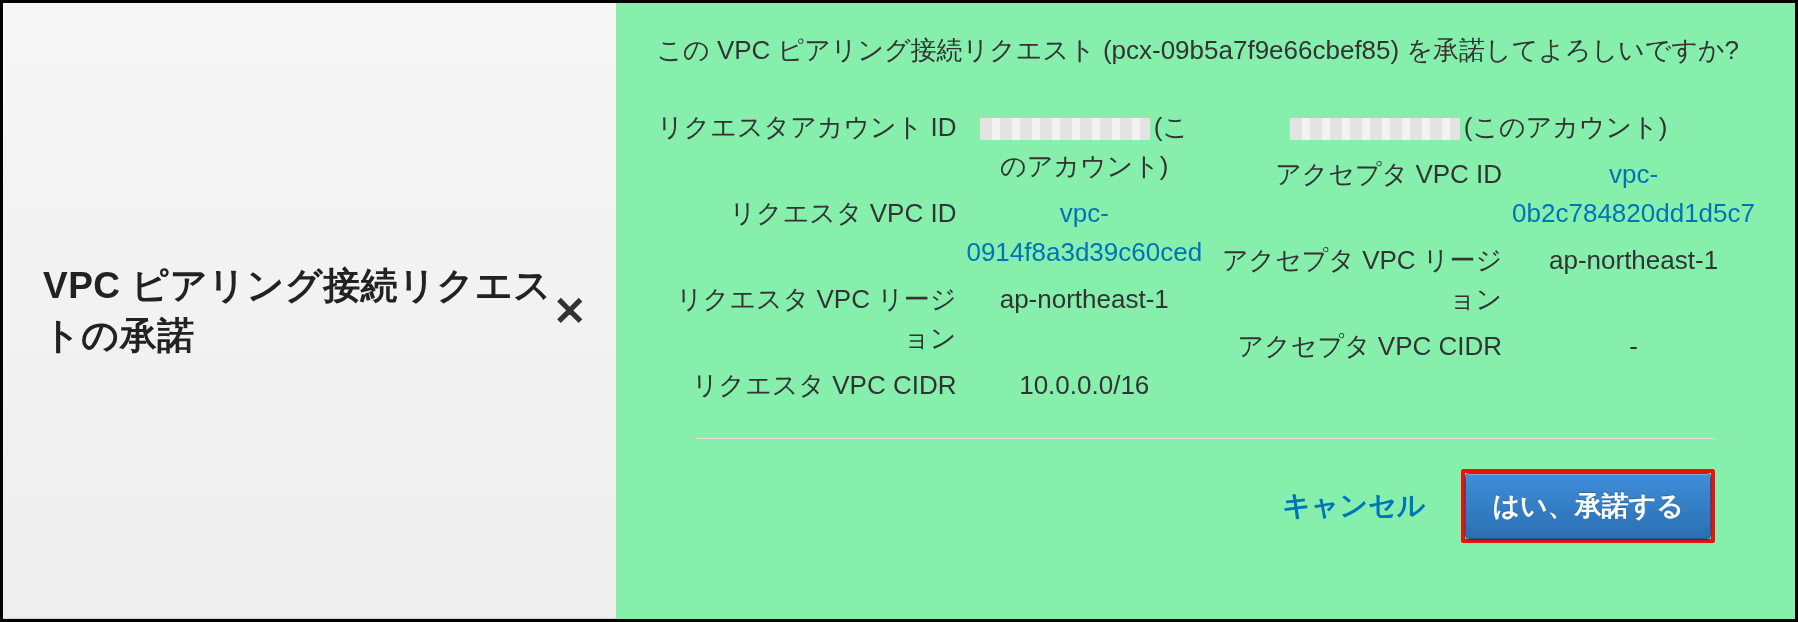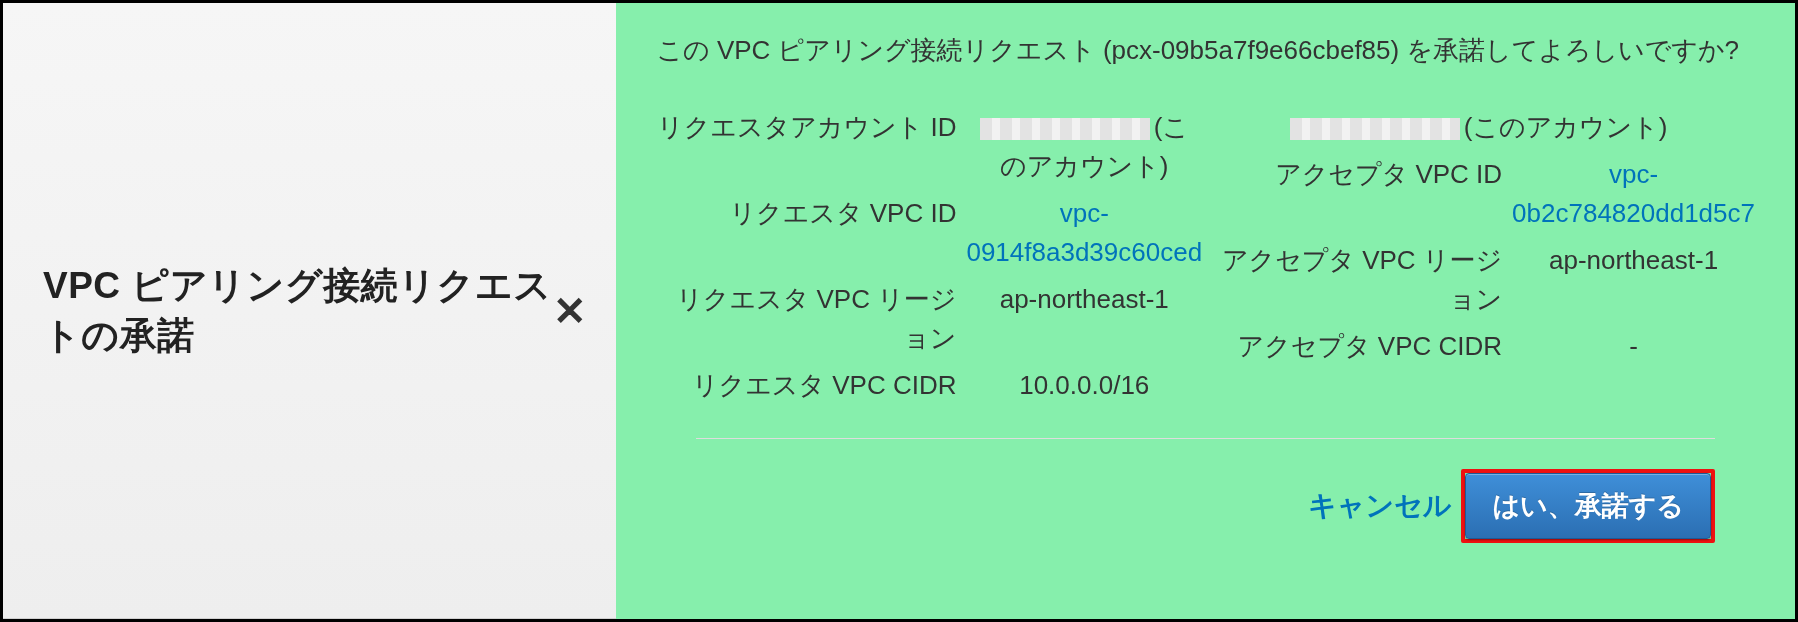--- a/index.html
+++ b/index.html
@@ -82,21 +82,21 @@
     vertical-align: middle;
     margin-right: 4px;
   }
   .modal-footer {
     border-top: 1px solid #ddd;
     margin: 25px 40px 0 40px;
     padding: 30px 0 30px 0;
     display: flex;
     justify-content: flex-end;
     align-items: center;
-    gap: 10px;
+    gap: 36px;
   }
   .cancel-link {
     color: #0073bb;
     font-size: 28px;
     font-weight: 600;
     cursor: pointer;
   }
   .accept-wrap {
     border: 4px solid #e11;
     padding: 0;

